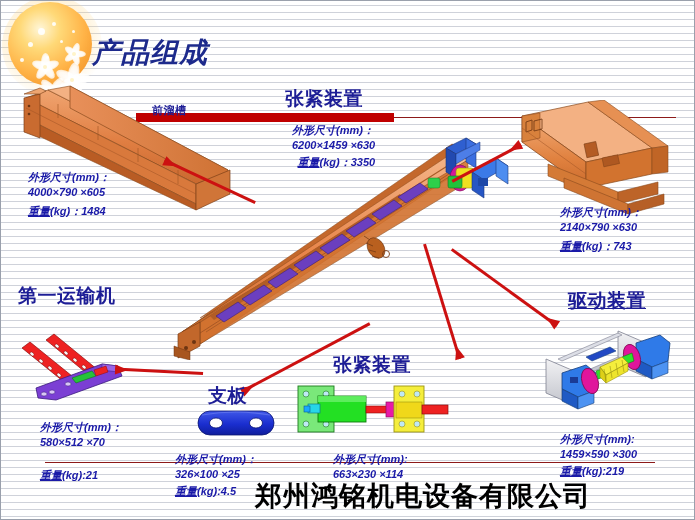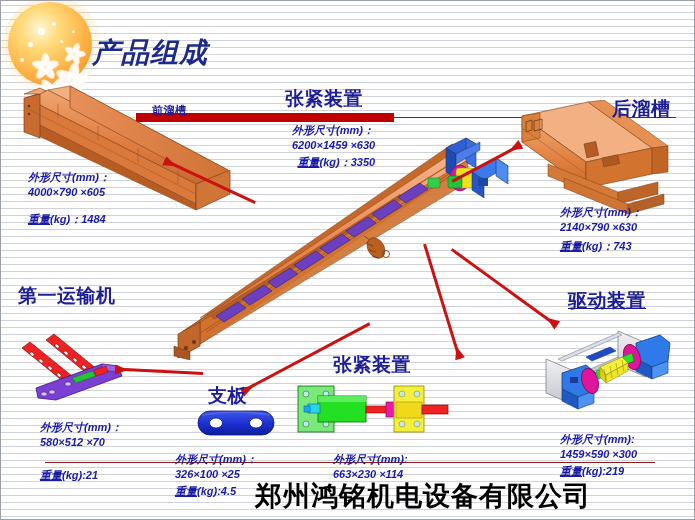--- a/index.html
+++ b/index.html
@@ -490,30 +490,29 @@
     <div class="head" style="left:107px;"></div>
   </div>
 
   <div class="arrow" style="left:452px; top:243px; width:130px; height:12px; transform: rotate(36deg);">
     <div class="shaft" style="width:130px;"></div>
     <div class="head" style="left:117px;"></div>
   </div>
 
   <div class="comp-title" style="left:152px; top:103px;">前溜槽</div>
   <div class="comp-title" style="left:285px; top:86px; font-size:19px;">张紧装置</div>
-  <div class="comp-title" style="left:612px; top:96px; font-size:19px;">后溜槽</div>
   <div class="comp-title" style="left:18px; top:283px; font-size:19px;">第一运输机</div>
   <div class="comp-title" style="left:208px; top:383px; font-size:19px;">支板</div>
   <div class="comp-title" style="left:333px; top:352px; font-size:19px;">张紧装置</div>
   <div class="comp-title" style="left:568px; top:288px; font-size:19px;text-decoration:underline;">驱动装置</div>
 
   <div class="spec" style="left:28px; top:170px;">
     <div>外形尺寸(mm)：</div>
     <div>4000×790 ×605</div>
-    <div style="margin-top:12px;">
+    <div style="margin-top:4px;">
       <u>重量</u><span>(kg)：</span><span>1484</span>
     </div>
   </div>
 
   <div class="spec" style="left:292px; top:123px;">
     <div>外形尺寸(mm)：</div>
     <div>6200×1459 ×630</div>
     <div style="margin-top:2px;text-align:right;">
       <u>重量</u><span>(kg)：</span><span>3350</span>
     </div>

